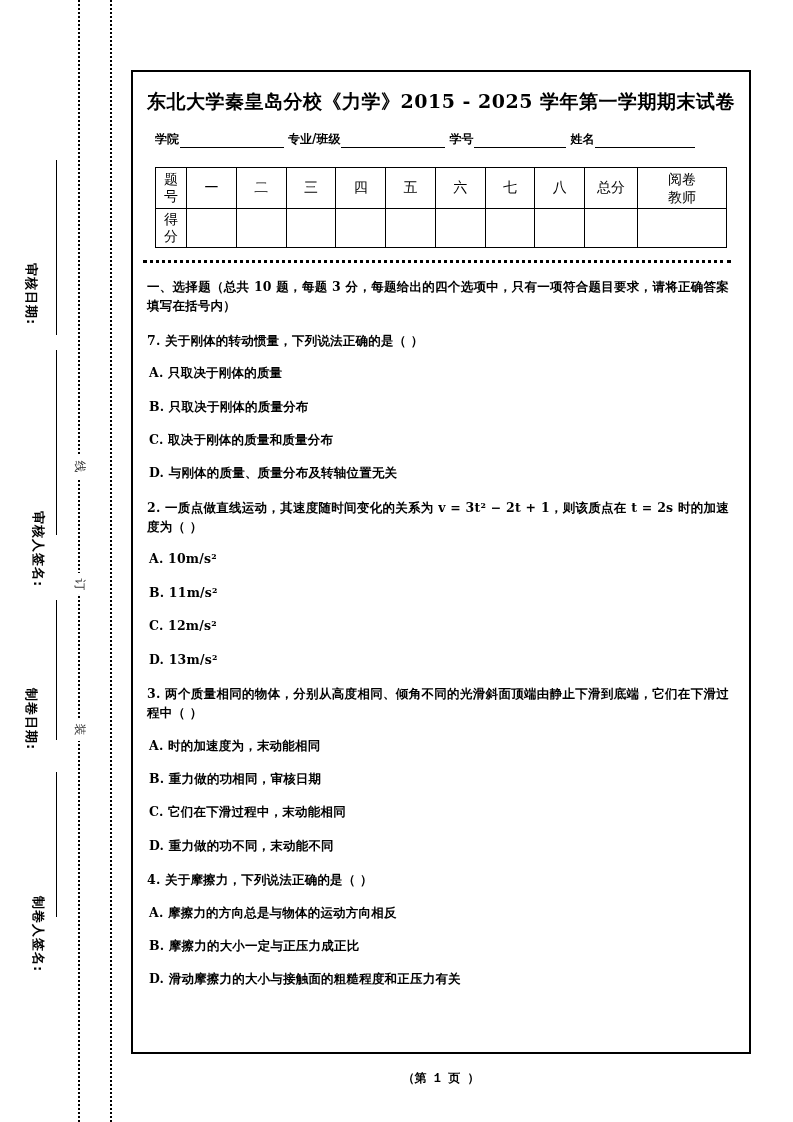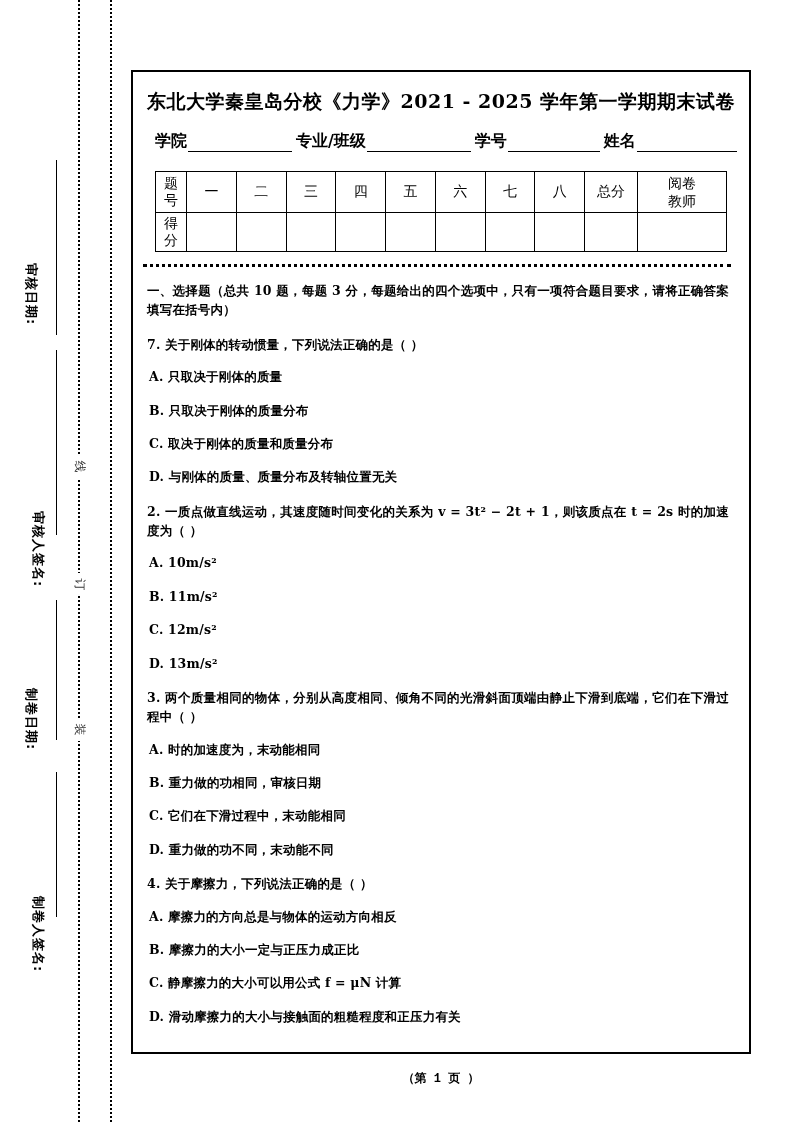--- a/index.html
+++ b/index.html
@@ -102,21 +102,21 @@
     margin: 16px 18px 0 22px;
     font-size: 12px;
     font-family: "DejaVu Serif", "Liberation Serif", serif;
     font-weight: bold;
   }
   .ident-field {
     display: flex;
     align-items: flex-end;
     white-space: nowrap;
   }
-  .ident-label { font-size: 16px; }
+  .ident-label { font-size: 12px; }
   .ident-blank {
     border-bottom: 1px solid #000;
     height: 13px;
     margin-left: 1px;
     margin-right: 4px;
   }
   .blank-college  { width: 104px; }
   .blank-major    { width: 104px; }
   .blank-sid      { width: 92px; }
   .blank-name     { width: 100px; margin-right: 0; }
@@ -234,21 +234,21 @@
   <div class="fold-char" style="left:68px; top:573px;">
     <span class="txt">订</span>
   </div>
   <div class="fold-char" style="left:68px; top:718px;">
     <span class="txt">装</span>
   </div>
 </div>
 
 <div id="page-frame">
 
-  <div id="exam-title">东北大学秦皇岛分校《力学》2021 - 2025 学年第一学期期末试卷</div>
+  <div id="exam-title">东北大学秦皇岛分校《力学》2015 - 2025 学年第一学期期末试卷</div>
 
   <div id="identity-row">
     <div class="ident-field">
       <span class="ident-label">学院</span>
       <span class="ident-blank blank-college"></span>
     </div>
     <div class="ident-field">
       <span class="ident-label">专业/班级</span>
       <span class="ident-blank blank-major"></span>
     </div>
@@ -324,21 +324,20 @@
 
     <div class="question-stem">3.  两个质量相同的物体，分别从高度相同、倾角不同的光滑斜面顶端由静止下滑到底端，它们在下滑过程中（   ）</div>
     <div class="option">A.  时的加速度为，末动能相同</div>
     <div class="option">B.  重力做的功相同，审核日期</div>
     <div class="option">C.  它们在下滑过程中，末动能相同</div>
     <div class="option">D.  重力做的功不同，末动能不同</div>
 
     <div class="question-stem">4.  关于摩擦力，下列说法正确的是（   ）</div>
     <div class="option">A.  摩擦力的方向总是与物体的运动方向相反</div>
     <div class="option">B.  摩擦力的大小一定与正压力成正比</div>
-    <div class="option">C.  静摩擦力的大小可以用公式 f =  μN 计算</div>
     <div class="option">D.  滑动摩擦力的大小与接触面的粗糙程度和正压力有关</div>
 
   </div>
 </div>
 
 <div id="page-footer">
   <span>（第 1 页 ）</span>
 </div>
 
 </body></html>

